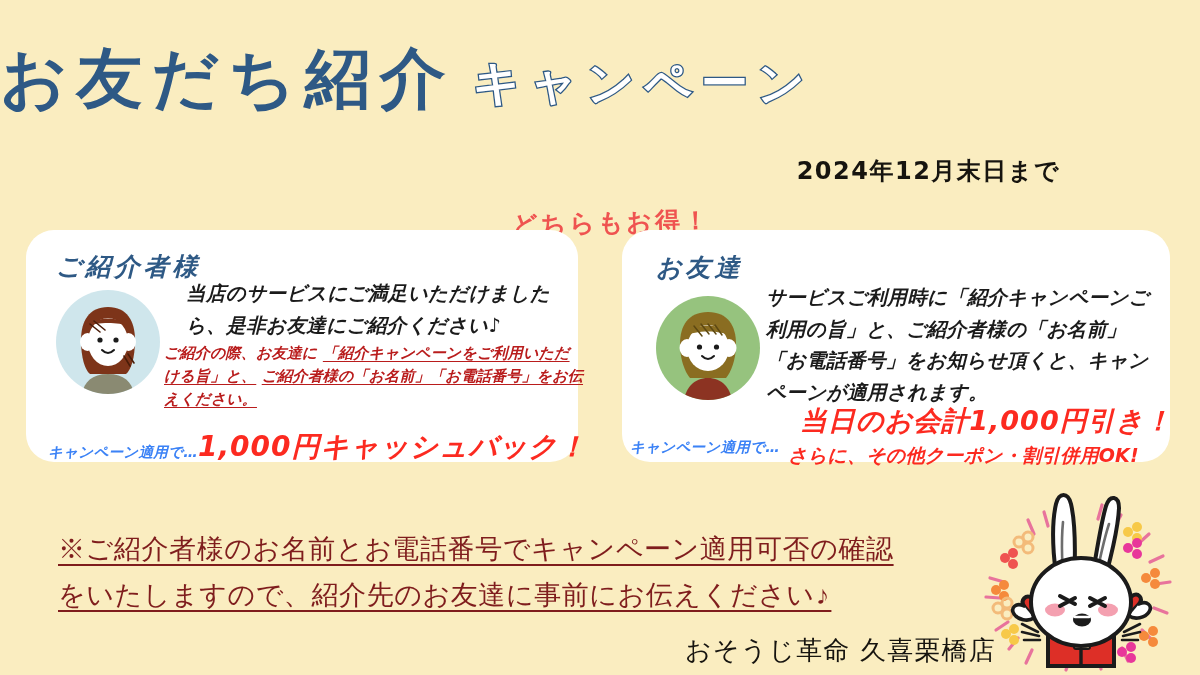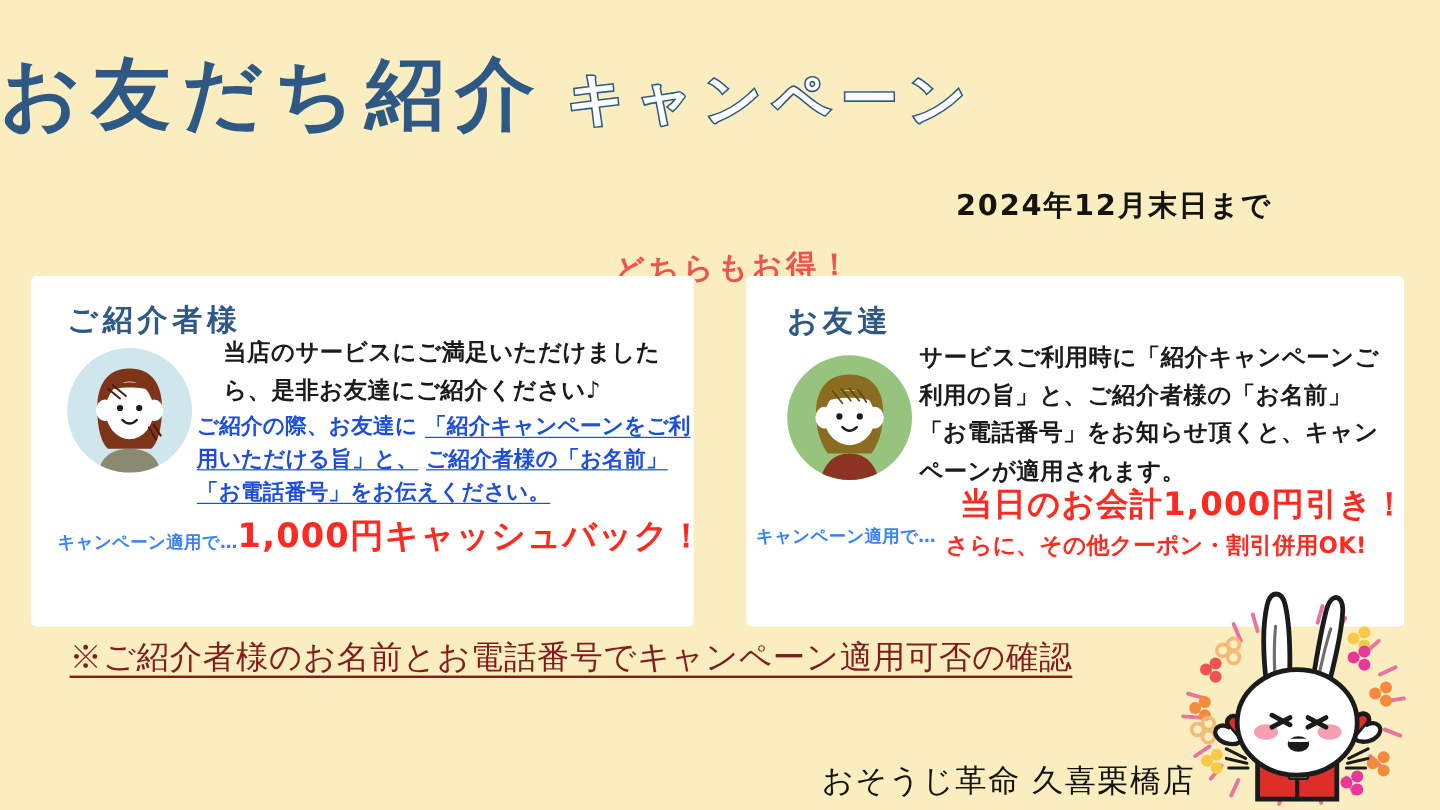--- a/index.html
+++ b/index.html
@@ -44,22 +44,22 @@
   .both-deal{
     position:absolute; left:512px; top:206px;
     font-size:25px; font-weight:700; color:#ef5350;
     letter-spacing:3px;
     transform:rotate(-1.5deg);
     font-family:"DejaVu Sans","Liberation Sans",sans-serif;
   }
 
   
   .card{
-    position:absolute; top:230px; height:292px;
-    background:#ffffff; border-radius:4px;
+    position:absolute; top:230px; height:232px;
+    background:#ffffff; border-radius:28px;font-style:italic;
   }
   .card.left { left:26px;  width:552px; }
   .card.right{ left:622px; width:548px; }
 
   .card-label{
     position:absolute; font-size:25px; font-weight:700; color:#2e5985;
     letter-spacing:4px; line-height:1;
     font-family:"DejaVu Sans","Liberation Sans",sans-serif;
   }
   .card.left  .card-label{ left:30px; top:24px; }
@@ -78,21 +78,21 @@
     position:absolute;
     font-size:19.5px; font-weight:700; color:#1b1b1b;
     line-height:1.62; letter-spacing:0.4px;
     font-family:"DejaVu Sans","Liberation Sans",sans-serif;
   }
   .card.left  .lead{ left:160px; top:48px; width:400px; }
   .card.right .lead{ left:144px; top:52px; width:400px; }
 
   .note{
     position:absolute; left:138px; top:112px; width:420px;
-    font-size:18px; font-weight:700; color:#1d4ed8;
+    font-size:15px; font-weight:700; color:#b91c1c;
     line-height:1.52; letter-spacing:0.2px;
     font-family:"DejaVu Sans","Liberation Sans",sans-serif;
   }
   .note .u{ text-decoration:underline; text-underline-offset:3px; }
 
   
   .applied{
     position:absolute; font-size:14.5px; font-weight:700; color:#3b82f6;
     letter-spacing:0.3px; white-space:nowrap;
     font-family:"DejaVu Sans","Liberation Sans",sans-serif;
@@ -200,20 +200,21 @@
 
     <div class="applied">キャンペーン適用で…</div>
 
     <div class="offer offer-main">当日のお会計1,000円引き！</div>
 
     <div class="offer offer-sub">さらに、その他クーポン・割引併用OK!</div>
   </div>
 
   <div class="footnote">
     <span>※ご紹介者様のお名前とお電話番号でキャンペーン適用可否の確認</span>
+    <span>をいたしますので、紹介先のお友達に事前にお伝えください♪</span>
   </div>
 
   <div class="shopname">おそうじ革命 久喜栗橋店</div>
 
   <div class="mascot">
     <svg viewBox="0 0 238 189" width="238" height="189" aria-hidden="true">
       <g stroke-linecap="round">
 
         <g stroke="#e8739c" stroke-width="3.2" fill="none">
           <path d="M72 48 L66 34"></path>

